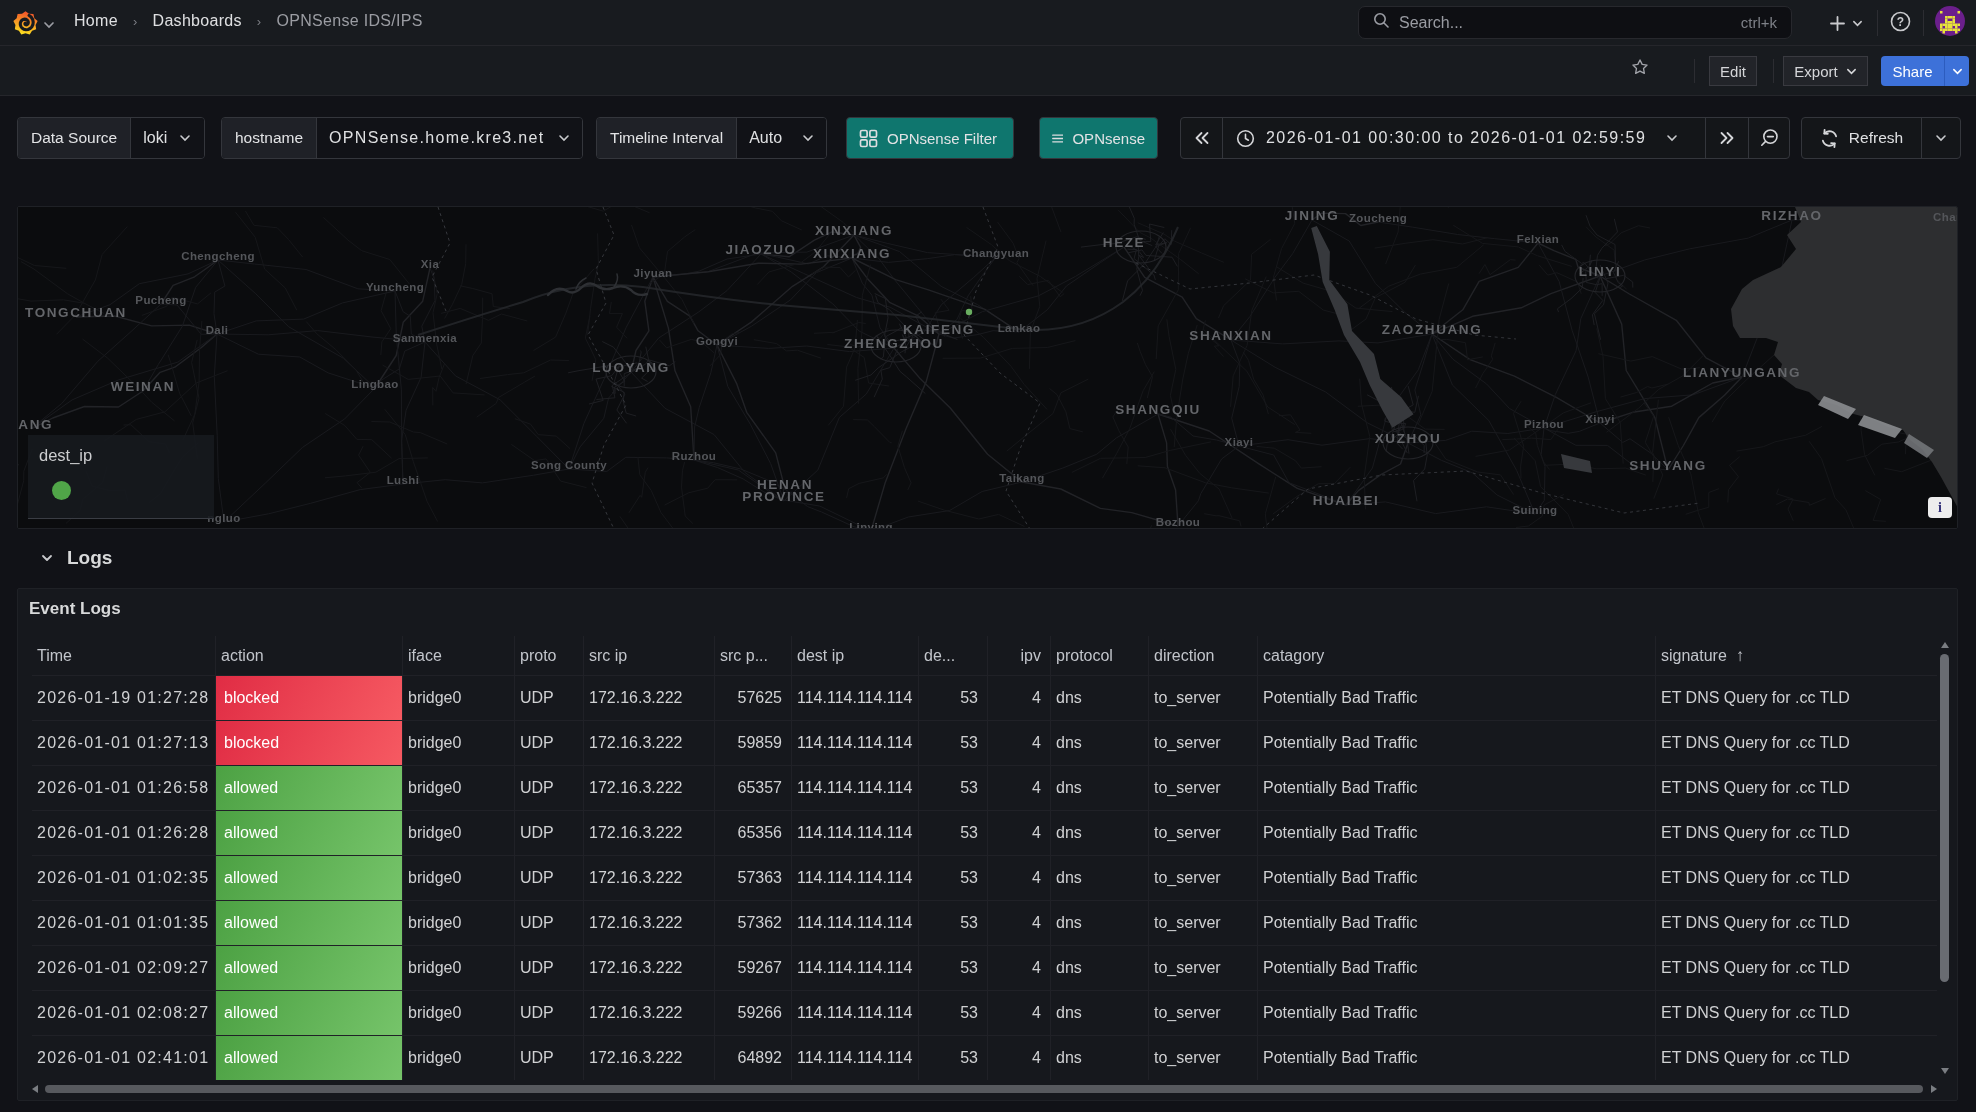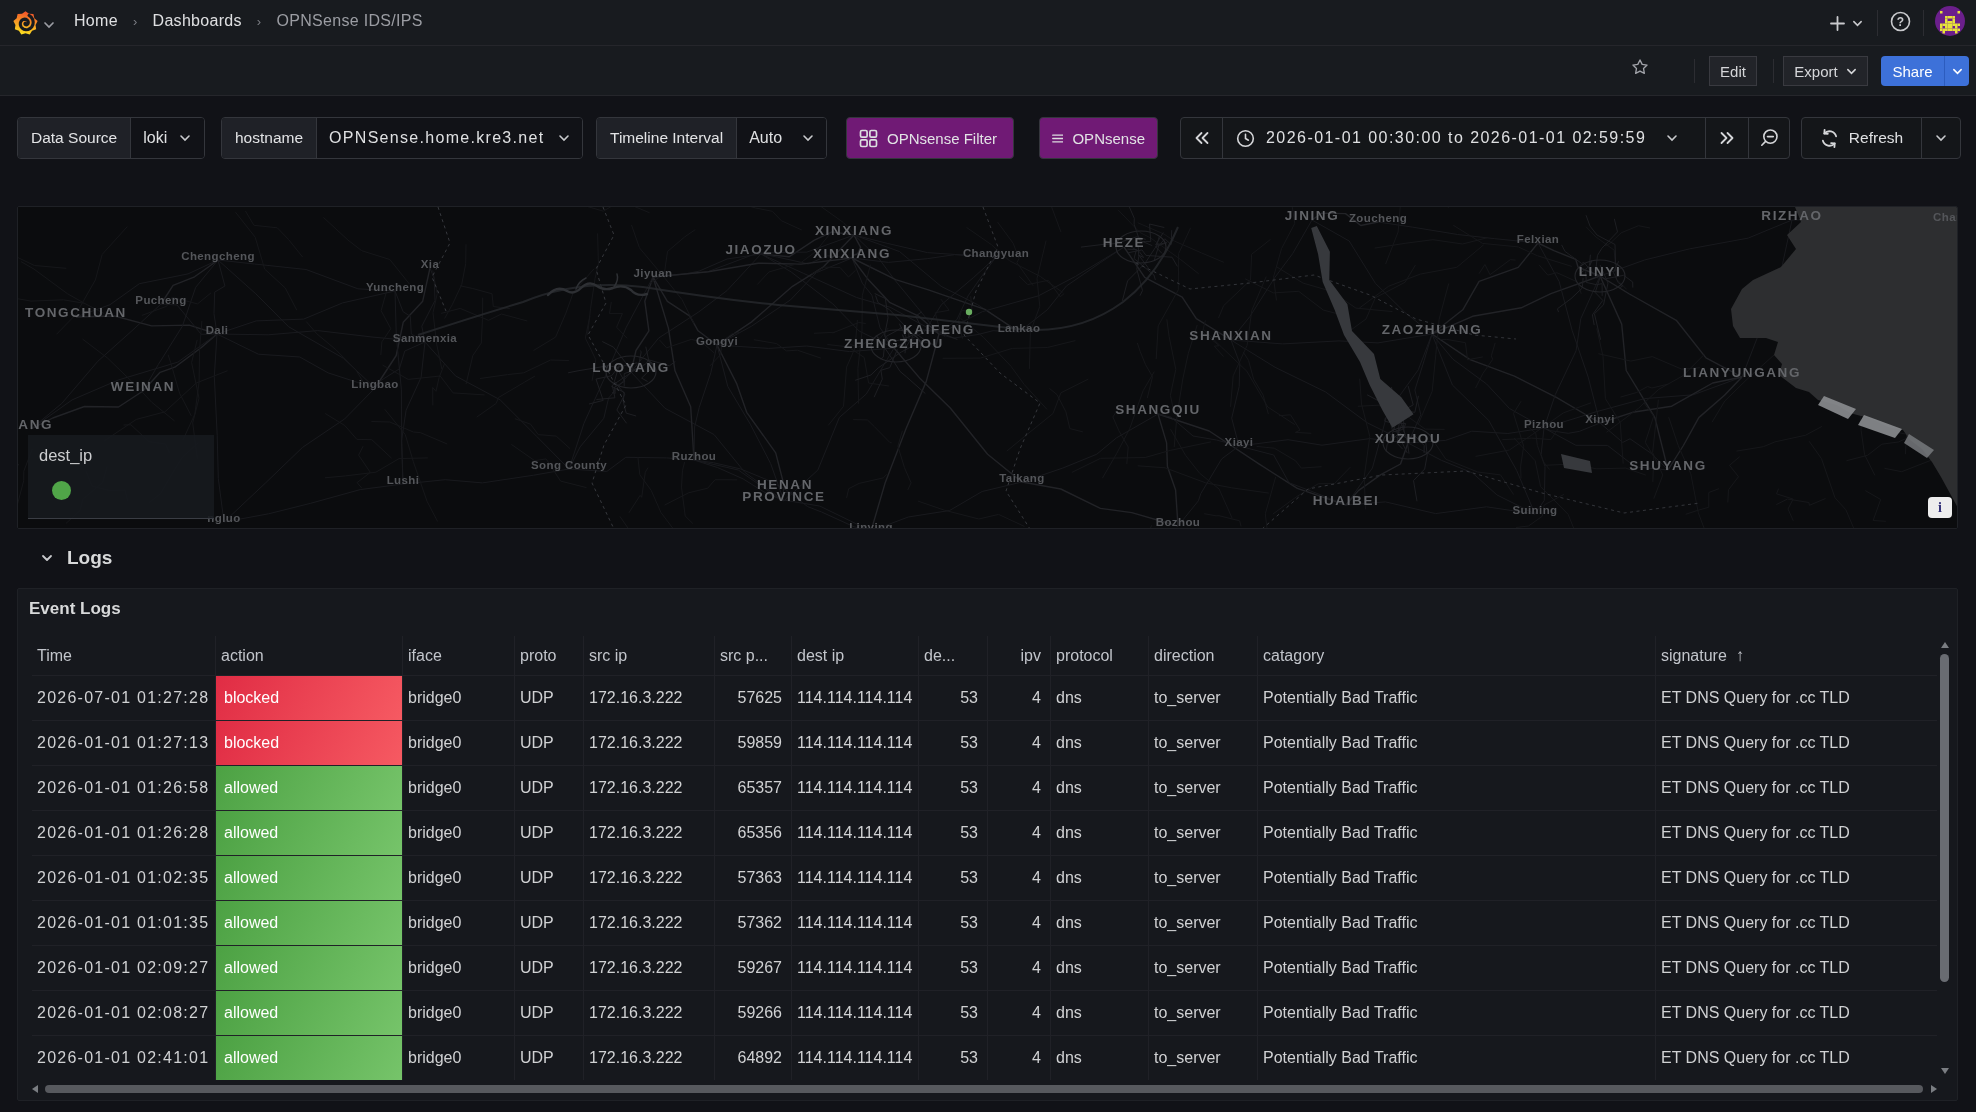--- a/index.html
+++ b/index.html
@@ -24,21 +24,21 @@
   .actionsbar { position:absolute; left:0; top:46px; width:1976px; height:50px; background:#181b1f; border-bottom:1px solid #25262b; }
   .btn { display:flex; align-items:center; justify-content:center; border:none; border-radius:0; font-size:15px; font-weight:500; color:#d5d6d9; font-family:inherit; }
   .btn.secondary { background:#222429; border:1px solid #393a40; }
   .btn.primary { background:#3d71d9; color:#ffffff; }
 
   
   .controls { position:absolute; left:0; top:96px; width:1976px; height:111px; background:#111217; }
   .pill { position:absolute; top:21px; height:42px; display:flex; border:1px solid #34363c; border-radius:4px; overflow:hidden; }
   .pill .lab { background:#1f2127; display:flex; align-items:center; padding:0 13px; font-weight:500; font-size:15.5px; color:#e2e3e5; border-right:1px solid #34363c; }
   .pill .val { background:#111217; display:flex; align-items:center; padding:0 12px; font-size:16px; color:#dfe0e2; gap:12px; }
-  .tbtn { position:absolute; top:21px; height:42px; border:1px solid #34363c; border-radius:4px; display:flex; align-items:center; gap:9px; padding:8px 12px; font-size:15px; font-weight:500; color:#e2e3e5; background:#701a75; white-space:nowrap; }
+  .tbtn { position:absolute; top:21px; height:42px; border:1px solid #34363c; border-radius:4px; display:flex; align-items:center; gap:9px; padding:8px 12px; font-size:15px; font-weight:500; color:#e2e3e5; background:#0f766e; white-space:nowrap; }
   .tgroup { position:absolute; top:21px; height:42px; border:1px solid #34363c; border-radius:4px; display:flex; align-items:stretch; background:#141619; }
   .tseg { display:flex; align-items:center; justify-content:center; color:#dfe0e2; }
   .tseg + .tseg { border-left:1px solid #34363c; }
 
   
   .panel { position:absolute; background:#16181d; border:1px solid #1f2126; border-radius:2px; }
   .map-panel { left:17px; top:206px; width:1941px; height:323px; overflow:hidden; background:#0c0d0f; }
   .logsrow { position:absolute; left:12px; top:529px; width:1976px; height:59px; }
   .logsrow .title { position:absolute; left:55px; top:18px; font-size:19px; font-weight:700; color:#d8d9da; }
   .events-panel { left:17px; top:588px; width:1941px; height:513px; }
@@ -96,20 +96,30 @@
         <path d="M2 4l4 4 4-4" fill="none" stroke="#9b9da3" stroke-width="1.7" stroke-linecap="round"></path>
       </svg>
   </div>
   <nav class="crumbs">
     <a class="crumb">Home</a>
     <span class="crumbsep">›</span>
     <a class="crumb">Dashboards</a>
     <span class="crumbsep">›</span>
     <a class="crumb current">OPNSense IDS/IPS</a>
   </nav>
+  <div class="searchbox">
+    <span>
+      <svg width="17" height="17" viewBox="0 0 17 17">
+          <circle cx="7" cy="7" r="5.2" fill="none" stroke="#9a9ca3" stroke-width="1.6"></circle>
+          <path d="M11 11l4 4" stroke="#9a9ca3" stroke-width="1.6" stroke-linecap="round"></path>
+        </svg>
+    </span>
+    <span class="ph">Search...</span>
+    <span class="kbd">ctrl+k</span>
+  </div>
   <div class="navicons">
     <span style="display:flex;align-items:center;gap:6px;margin-right:14px">
       <svg width="17" height="17" viewBox="0 0 17 17">
           <path d="M8.5 2v13M2 8.5h13" stroke="#c9cacd" stroke-width="1.8" stroke-linecap="round"></path>
         </svg>
       <svg width="11" height="11" viewBox="0 0 12 12">
           <path d="M2 4l4 4 4-4" fill="none" stroke="#c9cacd" stroke-width="1.7" stroke-linecap="round"></path>
         </svg>
     </span>
     <span class="navdiv"></span>
@@ -709,21 +719,21 @@
         <div class="tcell" style="width: 127px;">dest ip</div>
         <div class="tcell" style="width: 69px;">de...</div>
         <div class="tcell r" style="width: 63px;">ipv</div>
         <div class="tcell" style="width: 98px;">protocol</div>
         <div class="tcell" style="width: 109px;">direction</div>
         <div class="tcell" style="width: 398px;">catagory</div>
         <div class="tcell" style="width: 281px;">signature<span style="margin-left: 9px; font-size: 17px; color: rgb(194, 197, 203);">↑</span></div>
       </div>
     <div class="tbody" id="tbody">
         <div class="trow">
-          <div class="tcell c0" style="width: 184px;">2026-07-01 01:27:28</div>
+          <div class="tcell c0" style="width: 184px;">2026-01-19 01:27:28</div>
           <div class="tcell c1 action" style="width: 187px;">
             <span class="fill blocked">blocked</span>
           </div>
           <div class="tcell c2" style="width: 112px;">bridge0</div>
           <div class="tcell c3" style="width: 69px;">UDP</div>
           <div class="tcell c4" style="width: 131px;">172.16.3.222</div>
           <div class="tcell c5 r" style="width: 77px;">57625</div>
           <div class="tcell c6" style="width: 127px;">114.114.114.114</div>
           <div class="tcell c7 r" style="width: 69px;">53</div>
           <div class="tcell c8 r" style="width: 63px;">4</div>

